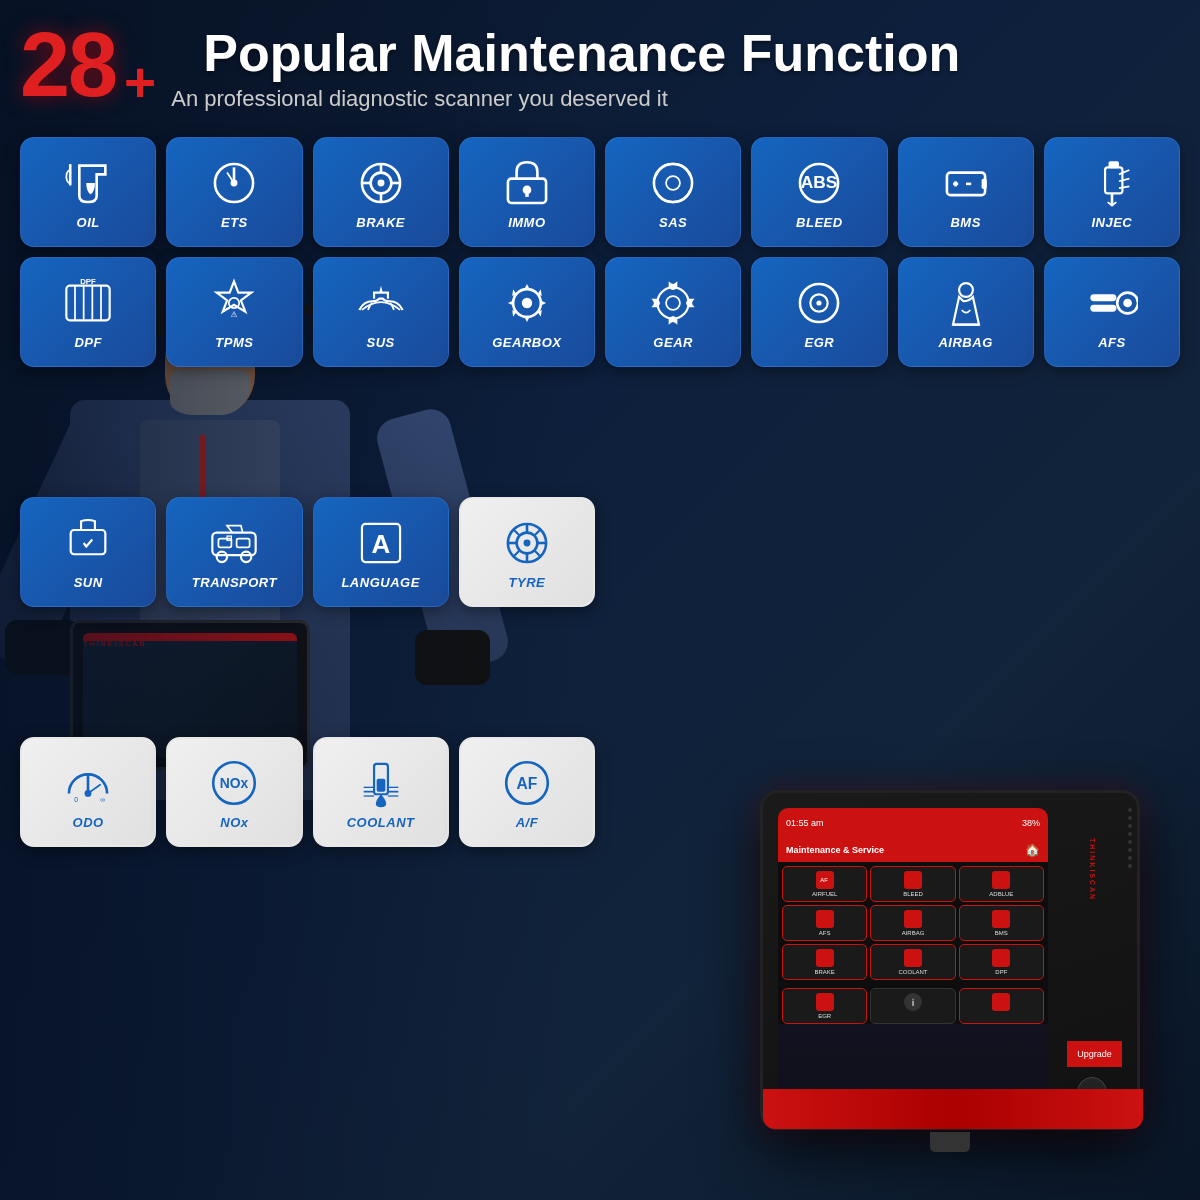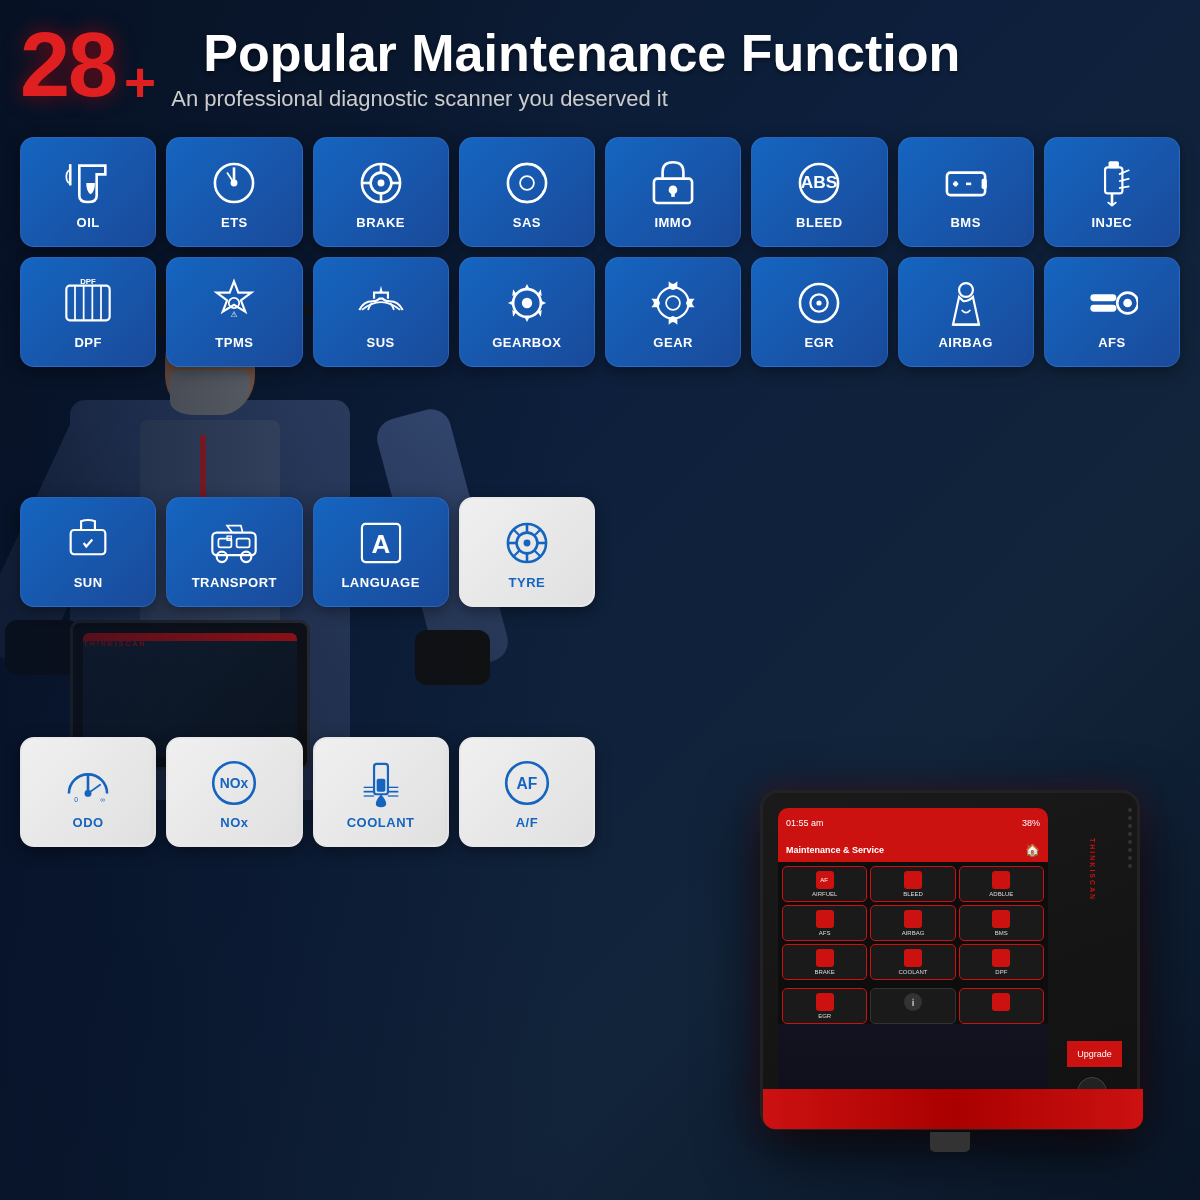--- a/index.html
+++ b/index.html
@@ -97,20 +97,21 @@
       height: 100%;
       fill: white;
     }
 
     .icon-label {
       font-size: 13px;
       font-weight: 700;
       color: #ffffff;
       text-align: right;
       letter-spacing: 0.5px;
+      font-style: italic;
     }
 
     
     .device-container {
       position: absolute;
       bottom: 30px;
       right: 60px;
       width: 380px;
       height: 380px;
       z-index: 20;
@@ -393,41 +394,41 @@
             <line x1="8" y1="30" x2="18" y2="30" stroke="white" stroke-width="3"></line>
             <line x1="30" y1="52" x2="30" y2="42" stroke="white" stroke-width="3"></line>
           </svg>
         </div>
         <span class="icon-label">BRAKE</span>
       </div>
 
       <div class="icon-card">
         <div class="icon-svg">
           <svg viewBox="0 0 60 60" xmlns="http://www.w3.org/2000/svg">
+            <rect x="8" y="25" width="44" height="28" rx="4" fill="none" stroke="white" stroke-width="3"></rect>
+            <path d="M18 25 L18 17 Q18 6 30 6 Q42 6 42 17 L42 25" fill="none" stroke="white" stroke-width="3"></path>
+            <circle cx="30" cy="38" r="5" fill="white"></circle>
+            <rect x="28" y="38" width="4" height="8" fill="white"></rect>
+          </svg>
+        </div>
+        <span class="icon-label">IMMO</span>
+      </div>
+
+      <div class="icon-card">
+        <div class="icon-svg">
+          <svg viewBox="0 0 60 60" xmlns="http://www.w3.org/2000/svg">
             <circle cx="30" cy="30" r="22" fill="none" stroke="white" stroke-width="3"></circle>
             <circle cx="30" cy="30" r="8" fill="none" stroke="white" stroke-width="2"></circle>
             <path d="M10 22 Q15 8 30 8" fill="none" stroke="white" stroke-width="2.5"></path>
             <path d="M10 38 Q15 52 30 52" fill="none" stroke="white" stroke-width="2.5"></path>
             <path d="M50 22 Q45 8 30 8" fill="none" stroke="white" stroke-width="2.5"></path>
             <path d="M50 38 Q45 52 30 52" fill="none" stroke="white" stroke-width="2.5"></path>
           </svg>
         </div>
         <span class="icon-label">SAS</span>
-      </div>
-
-      <div class="icon-card">
-        <div class="icon-svg">
-          <svg viewBox="0 0 60 60" xmlns="http://www.w3.org/2000/svg">
-            <rect x="8" y="25" width="44" height="28" rx="4" fill="none" stroke="white" stroke-width="3"></rect>
-            <path d="M18 25 L18 17 Q18 6 30 6 Q42 6 42 17 L42 25" fill="none" stroke="white" stroke-width="3"></path>
-            <circle cx="30" cy="38" r="5" fill="white"></circle>
-            <rect x="28" y="38" width="4" height="8" fill="white"></rect>
-          </svg>
-        </div>
-        <span class="icon-label">IMMO</span>
       </div>
 
       <div class="icon-card">
         <div class="icon-svg">
           <svg viewBox="0 0 60 60" xmlns="http://www.w3.org/2000/svg">
             <circle cx="30" cy="30" r="22" fill="none" stroke="white" stroke-width="3"></circle>
             <text x="30" y="36" text-anchor="middle" fill="white" font-size="20" font-weight="bold" font-family="Arial">ABS</text>
           </svg>
         </div>
         <span class="icon-label">BLEED</span>

